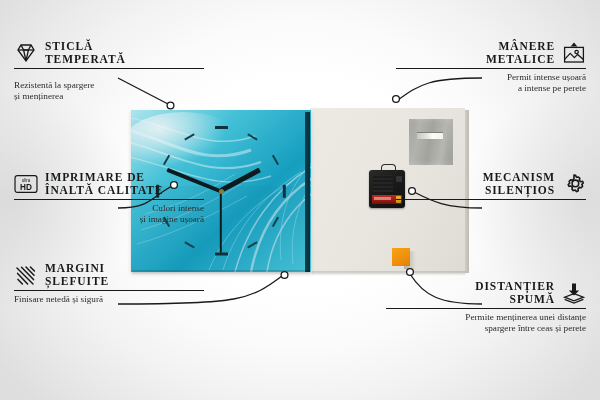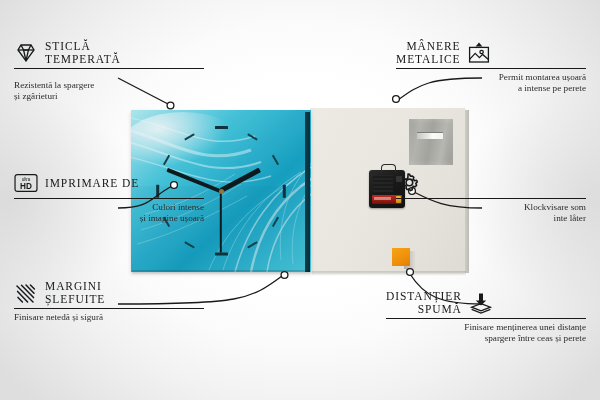--- a/index.html
+++ b/index.html
@@ -119,32 +119,32 @@
   .pivot{
     position:absolute;left:50%;top:50%;width:5px;height:5px;margin:-2.5px 0 0 -2.5px;
     background:#8a7b3a;border-radius:50%;z-index:6;
   }
 
   
   .callout{position:absolute;width:190px;}
   .callout .title-row{display:flex;align-items:center;gap:7px;}
   .callout .title{
     font-family:"Liberation Serif",serif;
-    font-size:11.5px;font-weight:400;letter-spacing:.9px;
+    font-size:11.5px;font-weight:700;letter-spacing:.9px;
     color:#17191a;line-height:12.6px;text-transform:uppercase;
   }
   .callout .rule{height:1.2px;background:#191919;margin-top:3px;}
   .callout .sub{
     font-family:"Liberation Serif",serif;
     font-size:9.2px;color:#2a2d2e;line-height:10.6px;margin-top:3px;
   }
   .c-left{text-align:right;}
   .c-left .title-row{flex-direction:row;justify-content:flex-start;}
   .c-left .title{text-align:left;}
-  .c-right .title-row{}
+  .c-right .title-row{justify-content:flex-end;}
   .c-right{text-align:right;}
   .c-right .title{text-align:right;}
 
   .ico{width:24px;height:24px;flex:0 0 24px;display:block;}
   .ico svg{display:block;width:24px;height:24px;}
 
   .lines{position:absolute;left:0;top:0;width:600px;height:400px;pointer-events:none;}
 </style>
 </head>
 <body>
@@ -270,39 +270,39 @@
           <path d="M4 9 L12 20 L20 9 L17 4 L7 4 Z"></path>
           <path d="M4 9 H20"></path>
             <path d="M7 4 L9.6 9 L12 20"></path>
             <path d="M17 4 L14.4 9 L12 20"></path>
           <path d="M9.6 9 H14.4"></path>
         </svg>
       </span>
       <span class="title"><span>STICLĂ</span><br><span>TEMPERATĂ</span></span>
     </div>
     <div class="rule"></div>
-    <div class="sub" style="text-align:left;margin-top:11px;"><span>Rezistentă la spargere</span><br><span>și zgârieturi</span></div>
+    <div class="sub" style="text-align:left;margin-top:11px;"><span>Rezistentă la spargere</span><br><span>și menținerea</span></div>
   </div>
 
   <div class="callout c-left" style="left:14px;top:171px;">
     <div class="title-row">
       <span class="ico">
         <svg viewBox="0 0 28 24">
           <rect x="1.2" y="2.2" width="25.6" height="19.6" rx="2.6" fill="none" stroke="#17191a" stroke-width="1.4"></rect>
           <text x="14" y="10" font-family="Liberation Sans, sans-serif" font-size="5.2" text-anchor="middle" fill="#17191a">ultra</text>
           <text x="14" y="19" font-family="Liberation Sans, sans-serif" font-size="9.6" font-weight="bold" text-anchor="middle" fill="#17191a">HD</text>
         </svg>
       </span>
-      <span class="title"><span>IMPRIMARE DE</span><br></span>
+      <span class="title"><span>IMPRIMARE DE</span><br><span>ÎNALTĂ CALITATE</span></span>
     </div>
     <div class="rule"></div>
     <div class="sub" style="text-align:right;"><span>Culori intense</span><br><span>și imagine ușoară</span></div>
   </div>
 
-  <div class="callout c-left" style="left:14px;top:280px;">
+  <div class="callout c-left" style="left:14px;top:262px;">
     <div class="title-row">
       <span class="ico">
         <svg viewBox="0 0 24 24" stroke="#17191a" stroke-width="1.5" fill="none" stroke-linecap="round">
           <path d="M3 5 L19 21"></path>
             <path d="M7.5 4.2 L19.5 16.6"></path>
           <path d="M12 4 L20 12.2"></path>
             <path d="M16.4 4 L20.4 8"></path>
           <path d="M3.6 10.4 L13.6 21"></path>
             <path d="M4 16.4 L8.4 21"></path>
         </svg>
@@ -319,48 +319,48 @@
       <span class="ico">
         <svg viewBox="0 0 24 24" fill="none" stroke="#17191a" stroke-width="1.3">
           <path d="M12 1.6 L15.4 5.4 H8.6 Z" fill="#17191a" stroke="none"></path>
           <rect x="2.6" y="6.4" width="18.8" height="14.6"></rect>
           <path d="M2.6 18.4 L8.2 12.4 L12.4 16.6 L15.6 13.4 L21.4 18.6"></path>
           <circle cx="14.6" cy="11" r="1.7"></circle>
         </svg>
       </span>
     </div>
     <div class="rule"></div>
-    <div class="sub"><span>Permit montarea ușoară</span><br><span>a intense pe perete</span></div>
+    <div class="sub"><span>Permit intense ușoară</span><br><span>a intense pe perete</span></div>
   </div>
 
   <div class="callout c-right" style="left:396px;top:171px;">
     <div class="title-row">
+      <span class="title"><span>MECANISM</span><br><span>SILENȚIOS</span></span>
       <span class="ico">
         <svg viewBox="0 0 24 24" fill="none" stroke="#17191a" stroke-width="1.6">
           <path d="M12 3.1 L13.6 3.4 L14.4 5.3 L16.4 5.0 L17.8 6.4 L17.2 8.3
                    L18.7 9.7 L20.6 9.3 L21.3 11 L19.8 12.4 L20.6 14.3 L19.3 15.8
                    L17.4 15.4 L16 16.9 L16.3 18.8 L14.6 19.6 L13.2 18.1 L11.3 18.6
                    L10 17.2 L10.4 15.3 L8.9 14 L7 14.3 L6.2 12.6 L7.7 11.2
                    L7.2 9.3 L8.6 7.9 L10.5 8.3 L11.9 6.8 Z" stroke-linejoin="round"></path>
           <circle cx="13.4" cy="11.4" r="3.3"></circle>
         </svg>
       </span>
     </div>
     <div class="rule"></div>
-    <div class="sub"><span>Klockvisare som</span><br><span>inte låter</span></div>
-  </div>
-
-  <div class="callout c-right" style="left:386px;top:290px;width:200px;">
+  </div>
+
+  <div class="callout c-right" style="left:386px;top:280px;width:200px;">
     <div class="title-row">
       <span class="title"><span>DISTANȚIER</span><br><span>SPUMĂ</span></span>
       <span class="ico">
         <svg viewBox="0 0 24 24" fill="none" stroke="#17191a" stroke-width="1.3">
           <path d="M10 2.4 H14 V9.6 H17.2 L12 14.6 L6.8 9.6 H10 Z" fill="#17191a" stroke="none"></path>
           <path d="M12 12.6 L21.4 16.2 L12 19.8 L2.6 16.2 Z"></path>
           <path d="M2.6 18.4 L12 22 L21.4 18.4"></path>
         </svg>
       </span>
     </div>
     <div class="rule"></div>
-    <div class="sub"><span>Finisare menținerea unei distanțe</span><br><span>spargere între ceas și perete</span></div>
+    <div class="sub"><span>Permite menținerea unei distanțe</span><br><span>spargere între ceas și perete</span></div>
   </div>
 
 </div>
 
 </body></html>

